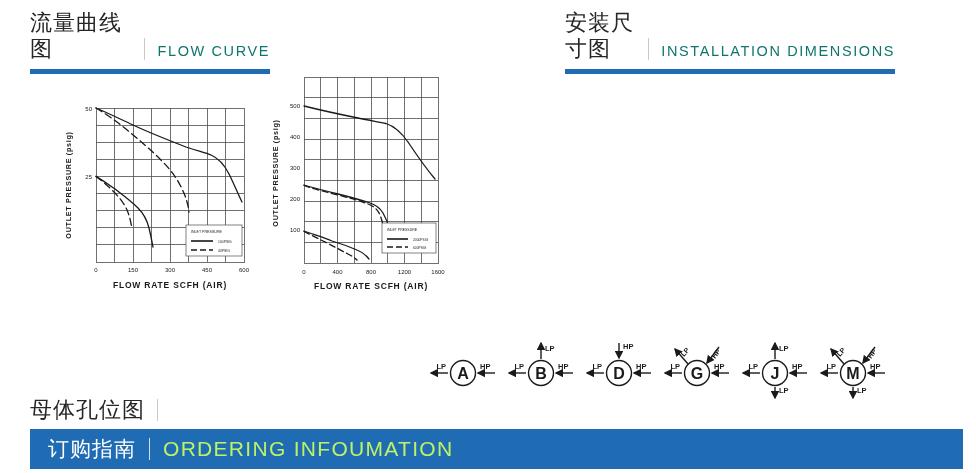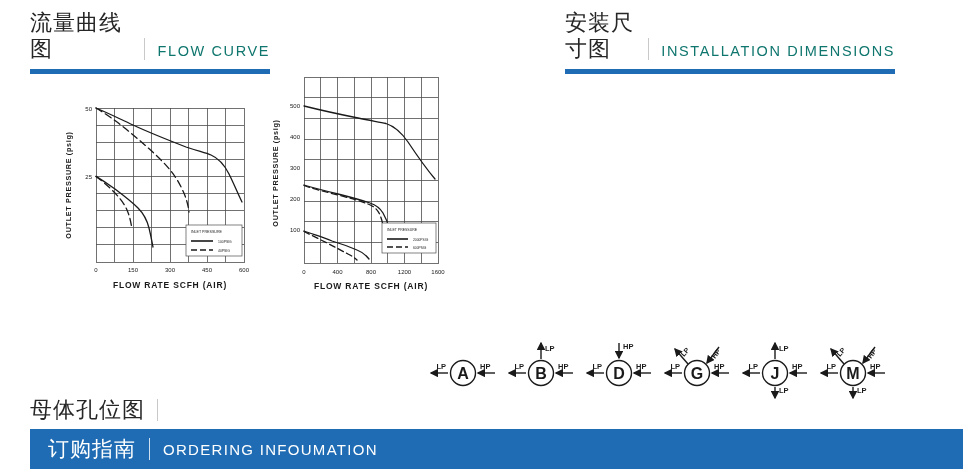--- a/index.html
+++ b/index.html
@@ -36,21 +36,21 @@
   
   .banner{
     position:absolute;background:#1f6cb4;
     display:flex;align-items:center;
   }
   .banner .cn{
     color:#ffffff;font-size:21px;letter-spacing:1px;
     font-family:"DejaVu Sans", sans-serif;padding-left:18px;
   }
   .banner .divider{width:1px;height:22px;background:#cfe0f0;margin:0 13px;}
-  .banner .en{color:#ffffff;font-size:15px;letter-spacing:1.3px;}
+  .banner .en{color:#bef264;font-size:21px;letter-spacing:1.3px;}
 
   
   .chart-box{position:absolute;}
   .chart-svg{display:block;}
 
   
   .sym-row{position:absolute;display:flex;align-items:center;}
   .sym{position:relative;width:78px;height:60px;}
 </style>
 </head>

